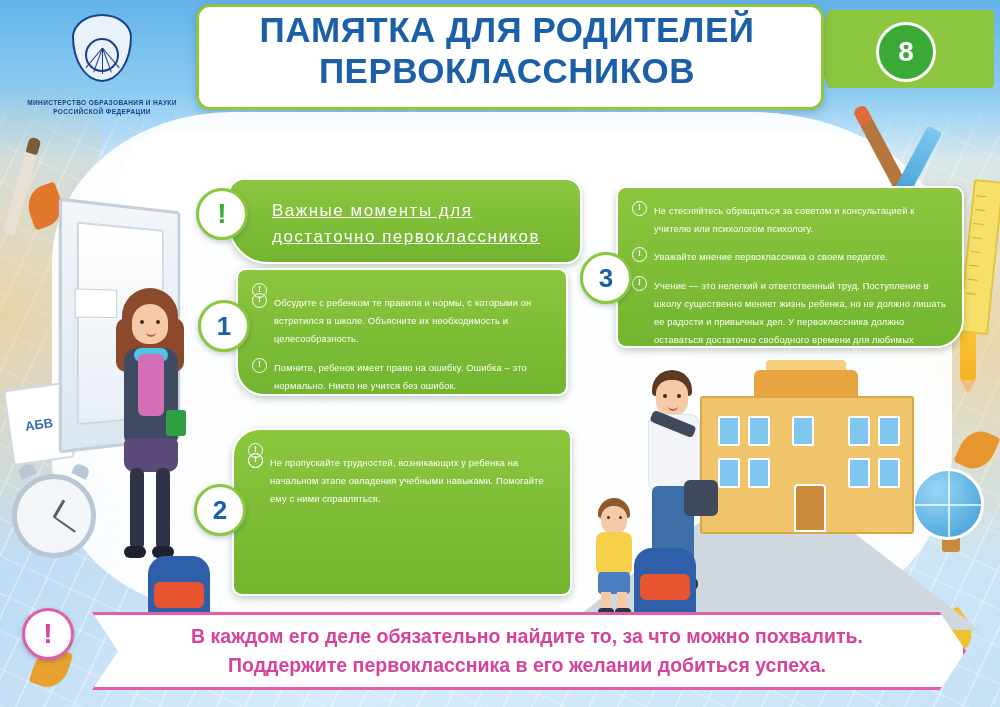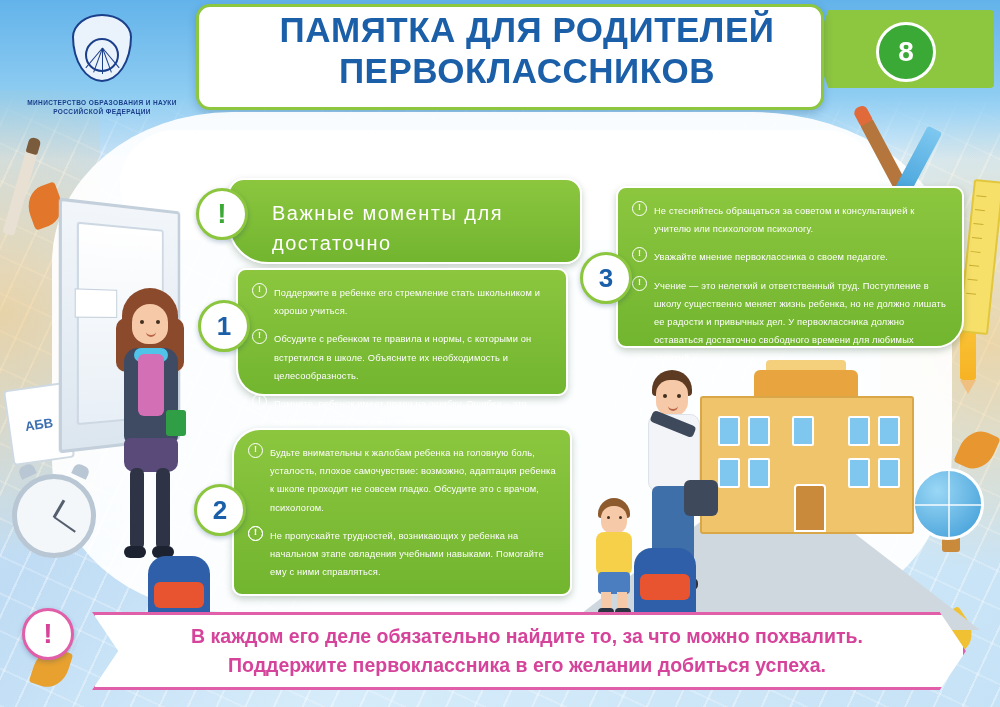--- a/index.html
+++ b/index.html
@@ -105,21 +105,20 @@
     position: absolute;
     left: 200px; top: 10px;
     width: 614px;
     text-align: center;
     font-size: 35px;
     font-weight: bold;
     line-height: 1.17;
     color: #1b5fa8;
     letter-spacing: 0.5px;
     text-shadow: 0 1px 0 #ffffff;
-    margin-left: 20px;
   }
   .header-flag {
     position: absolute;
     right: 6px; top: 10px;
     width: 180px; height: 78px;
   }
   .flag-shape {
     position: absolute; inset: 0;
     background: #8dc63f;
     clip-path: polygon(8% 0, 100% 0, 100% 100%, 8% 100%, 0 50%);
@@ -298,24 +297,25 @@
     box-shadow: 0 3px 7px rgba(30,70,30,0.25);
     color: #ffffff;
   }
   .panel-title {
     left: 228px; top: 178px; width: 350px; height: 82px;
     border-radius: 16px 16px 16px 40px;
   }
   .panel-title .title-text {
     position: absolute;
     left: 42px; top: 18px; right: 14px;
-    font-size: 20px;
+    font-size: 17px;
     line-height: 1.5;
     letter-spacing: 1.5px;
     color: #ffffff;
+    text-decoration: underline;
   }
   .panel-1 { left: 236px; top: 268px; width: 328px; height: 124px; border-radius: 10px 10px 10px 28px; }
   .panel-2 { left: 232px; top: 428px; width: 336px; height: 164px; border-radius: 28px 10px 10px 10px; }
   .panel-3 { left: 616px; top: 186px; width: 344px; height: 158px; border-radius: 10px 10px 28px 10px; }
 
   .bullets { position: absolute; left: 14px; right: 12px; top: 12px; }
   .bullet { position: relative; padding-left: 22px; margin-bottom: 10px; }
   .bullet:last-child { margin-bottom: 0; }
   .bullet .bmark {
     position: absolute; left: 0; top: 1px;
@@ -556,39 +556,37 @@
       <div>Важные моменты для</div>
       <div>достаточно первоклассников</div>
     </div>
   </div>
   <div class="excl excl-title">!</div>
 
   <div class="panel panel-1">
     <div class="bullets">
       <div class="bullet">
         <span class="bmark">!</span>
-        <span class="btext">Поддержите в ребенке его стремление стать школьником и хорошо учиться.</span>
       </div>
       <div class="bullet">
         <span class="bmark">!</span>
         <span class="btext">Обсудите с ребенком те правила и нормы, с которыми он встретился в школе. Объясните их необходимость и целесообразность.</span>
       </div>
       <div class="bullet">
         <span class="bmark">!</span>
         <span class="btext">Помните, ребенок имеет право на ошибку. Ошибка – это нормально. Никто не учится без ошибок.</span>
       </div>
     </div>
   </div>
   <div class="numcircle num-1">1</div>
 
   <div class="panel panel-2">
     <div class="bullets">
       <div class="bullet">
         <span class="bmark">!</span>
-        <span class="btext">Будьте внимательны к жалобам ребенка на головную боль, усталость, плохое самочувствие: возможно, адаптация ребенка к школе проходит не совсем гладко. Обсудите это с врачом, психологом.</span>
       </div>
       <div class="bullet">
         <span class="bmark">!</span>
       </div>
       <div class="bullet">
         <span class="bmark">!</span>
         <span class="btext">Не пропускайте трудностей, возникающих у ребенка на начальном этапе овладения учебными навыками. Помогайте ему с ними справляться.</span>
       </div>
     </div>
   </div>

